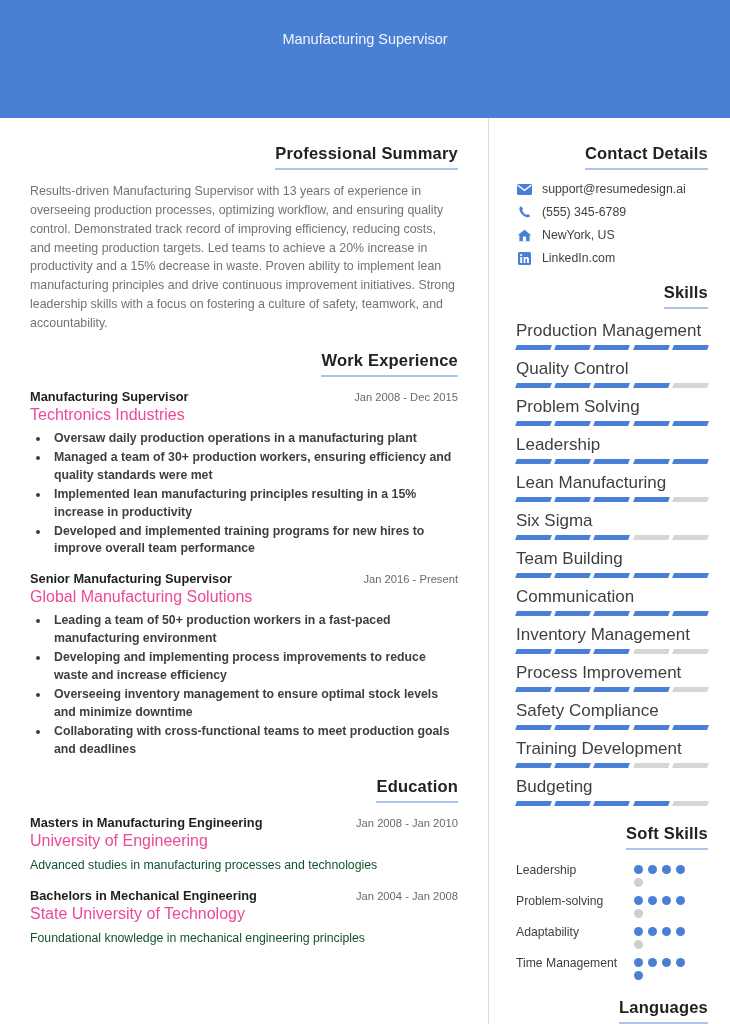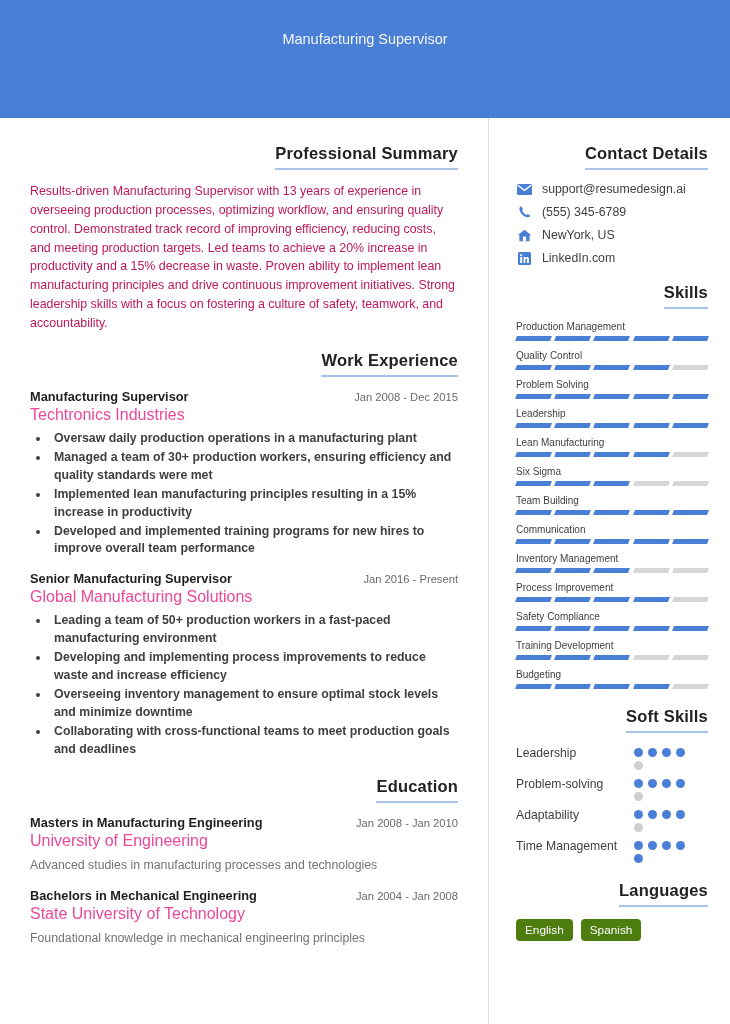--- a/index.html
+++ b/index.html
@@ -65,21 +65,21 @@
     border-bottom: 2px solid #a9c3ea;
     letter-spacing: .2px;
   }
   .sec-block { margin-bottom: 18px; }
   .sec-h-wrap { margin-bottom: 12px; text-align: right; }
 
   
   .summary {
     font-size: 12.4px;
     line-height: 1.52;
-    color: #be185d;
+    color: #737373;
     text-align: left;
   }
 
   
   .entry { margin-bottom: 13px; }
   .entry-head {
     display: flex;
     justify-content: space-between;
     align-items: baseline;
   }
@@ -106,21 +106,21 @@
   .entry-bullets li {
     font-size: 12.3px;
     line-height: 1.46;
     color: #3f3f3f;
     margin-bottom: 1px;
     padding-left: 4px;
     font-weight: bold;
   }
   .entry-desc {
     font-size: 12.3px;
-    color: #737373;
+    color: #14532d;
     margin-top: 7px;
     line-height: 1.45;
   }
 
   
   .contact-list { margin-top: 2px; }
   .contact-row {
     display: flex;
     align-items: center;
     margin-bottom: 9px;
@@ -136,21 +136,21 @@
   }
   .contact-ico svg { display: block; }
   .contact-text {
     font-size: 12.3px;
     color: #3f3f3f;
   }
 
   
   .skill-row { margin-bottom: 9px; }
   .skill-name {
-    font-size: 10px;
+    font-size: 17px;
     color: #3f3f3f;
     margin-bottom: 4px;
   }
   .skill-bar {
     display: flex;
     gap: 4px;
   }
   .seg {
     flex: 1;
     height: 5px;

